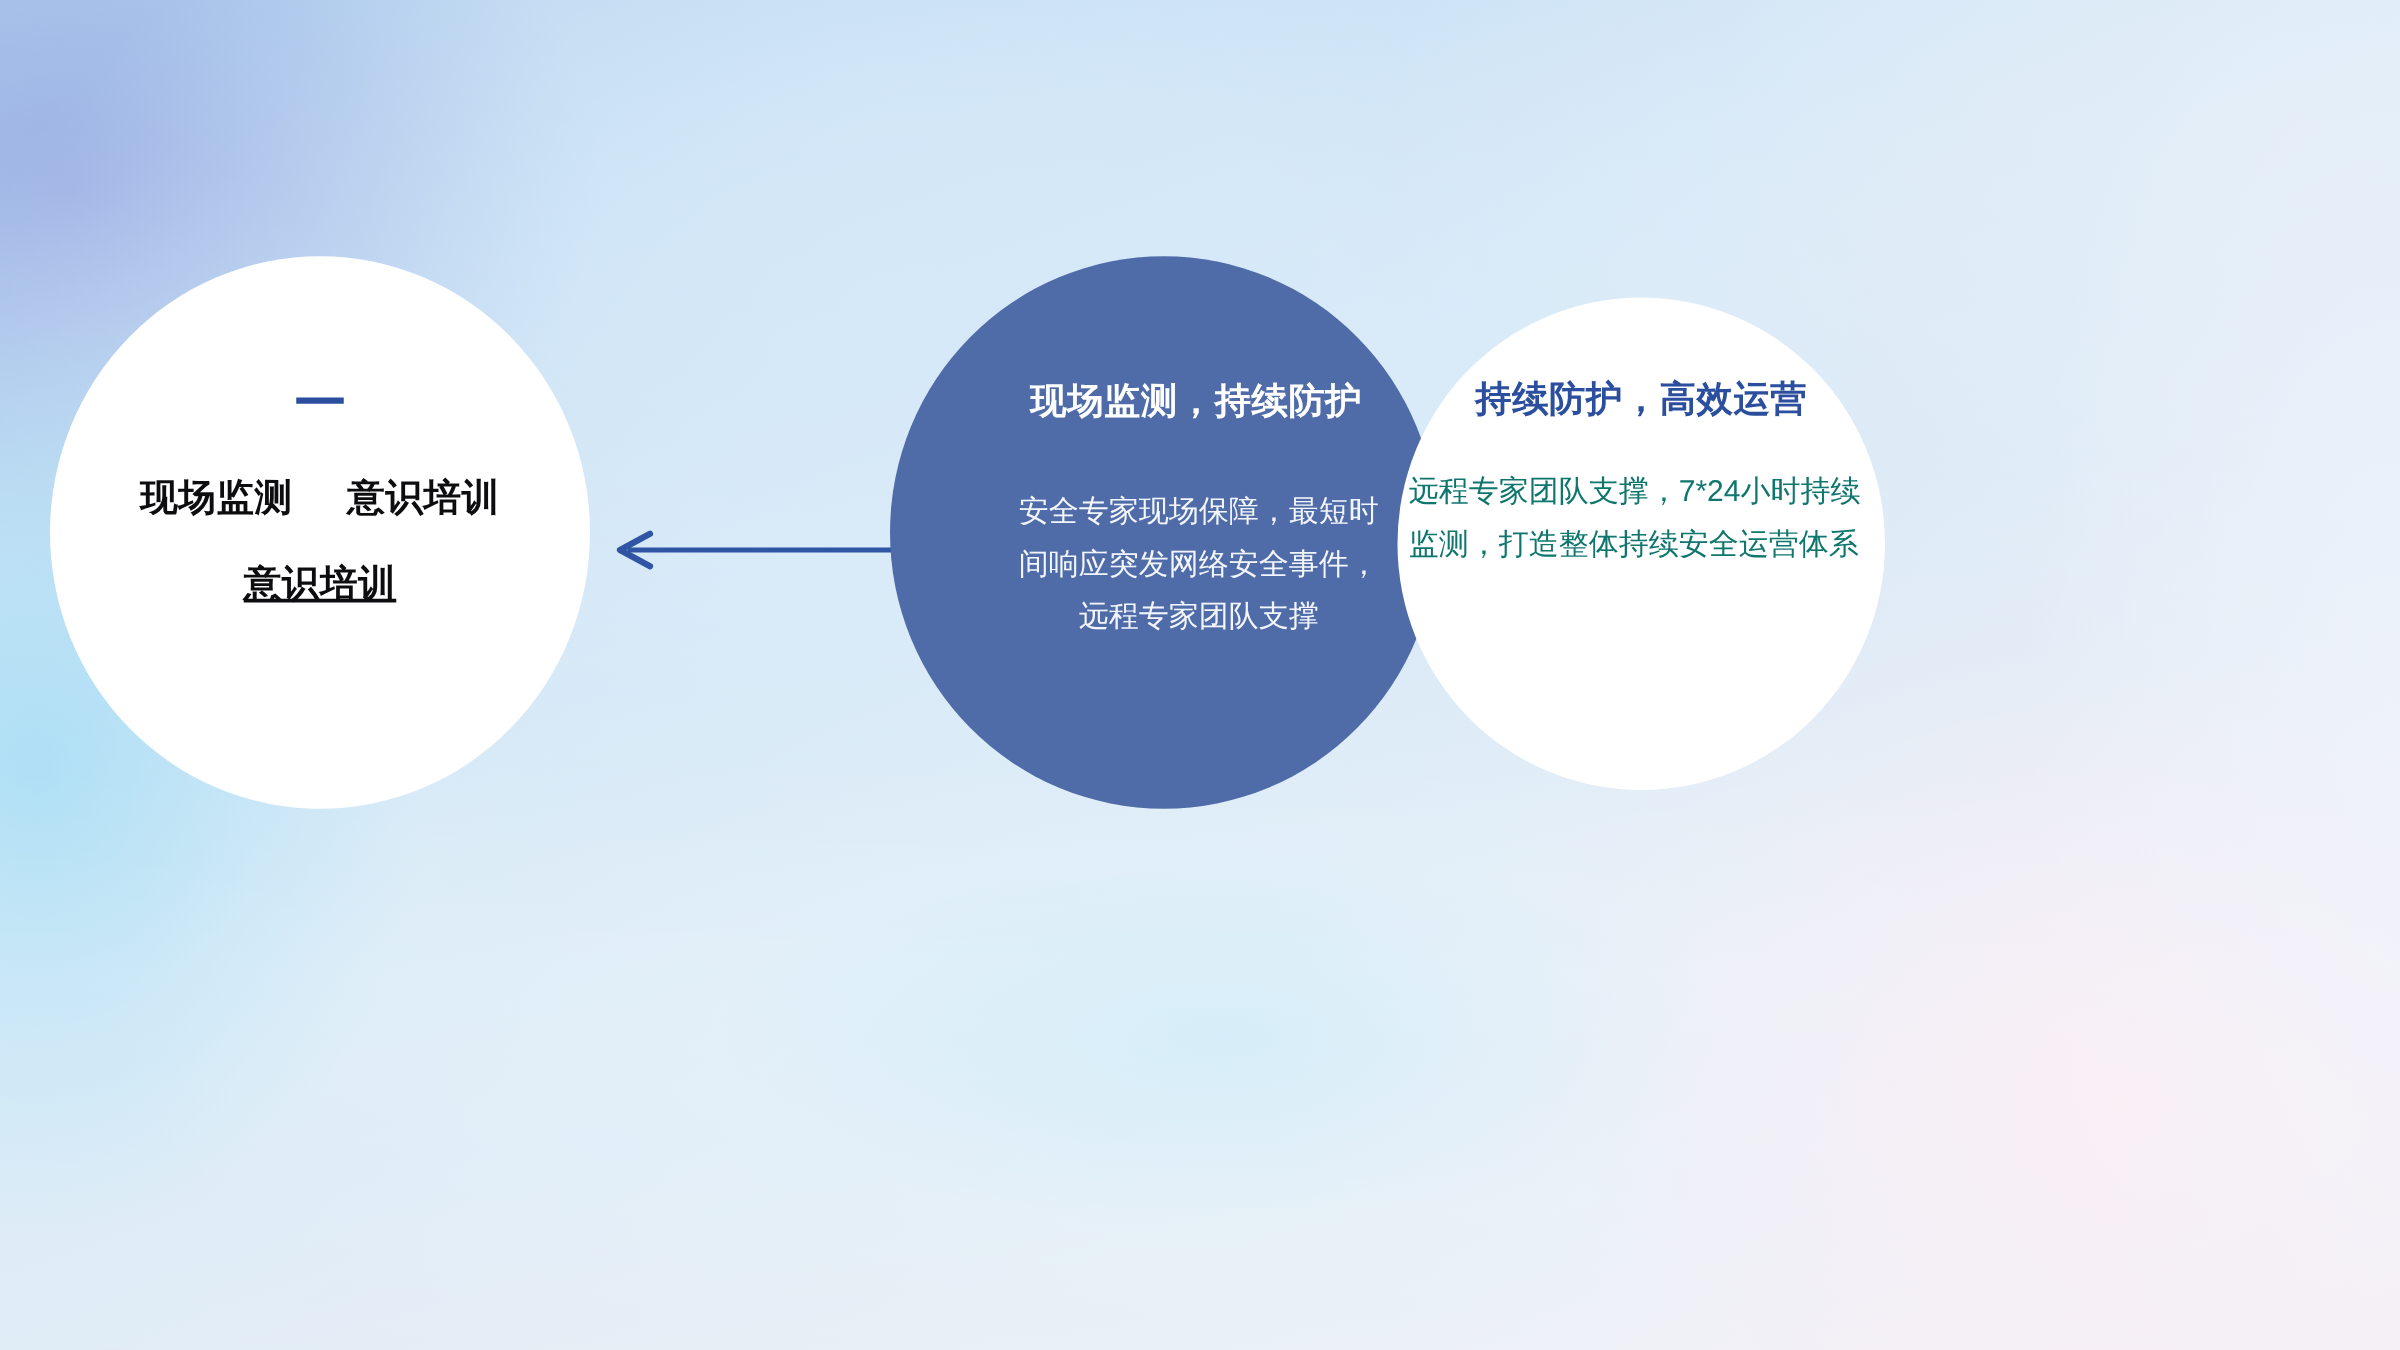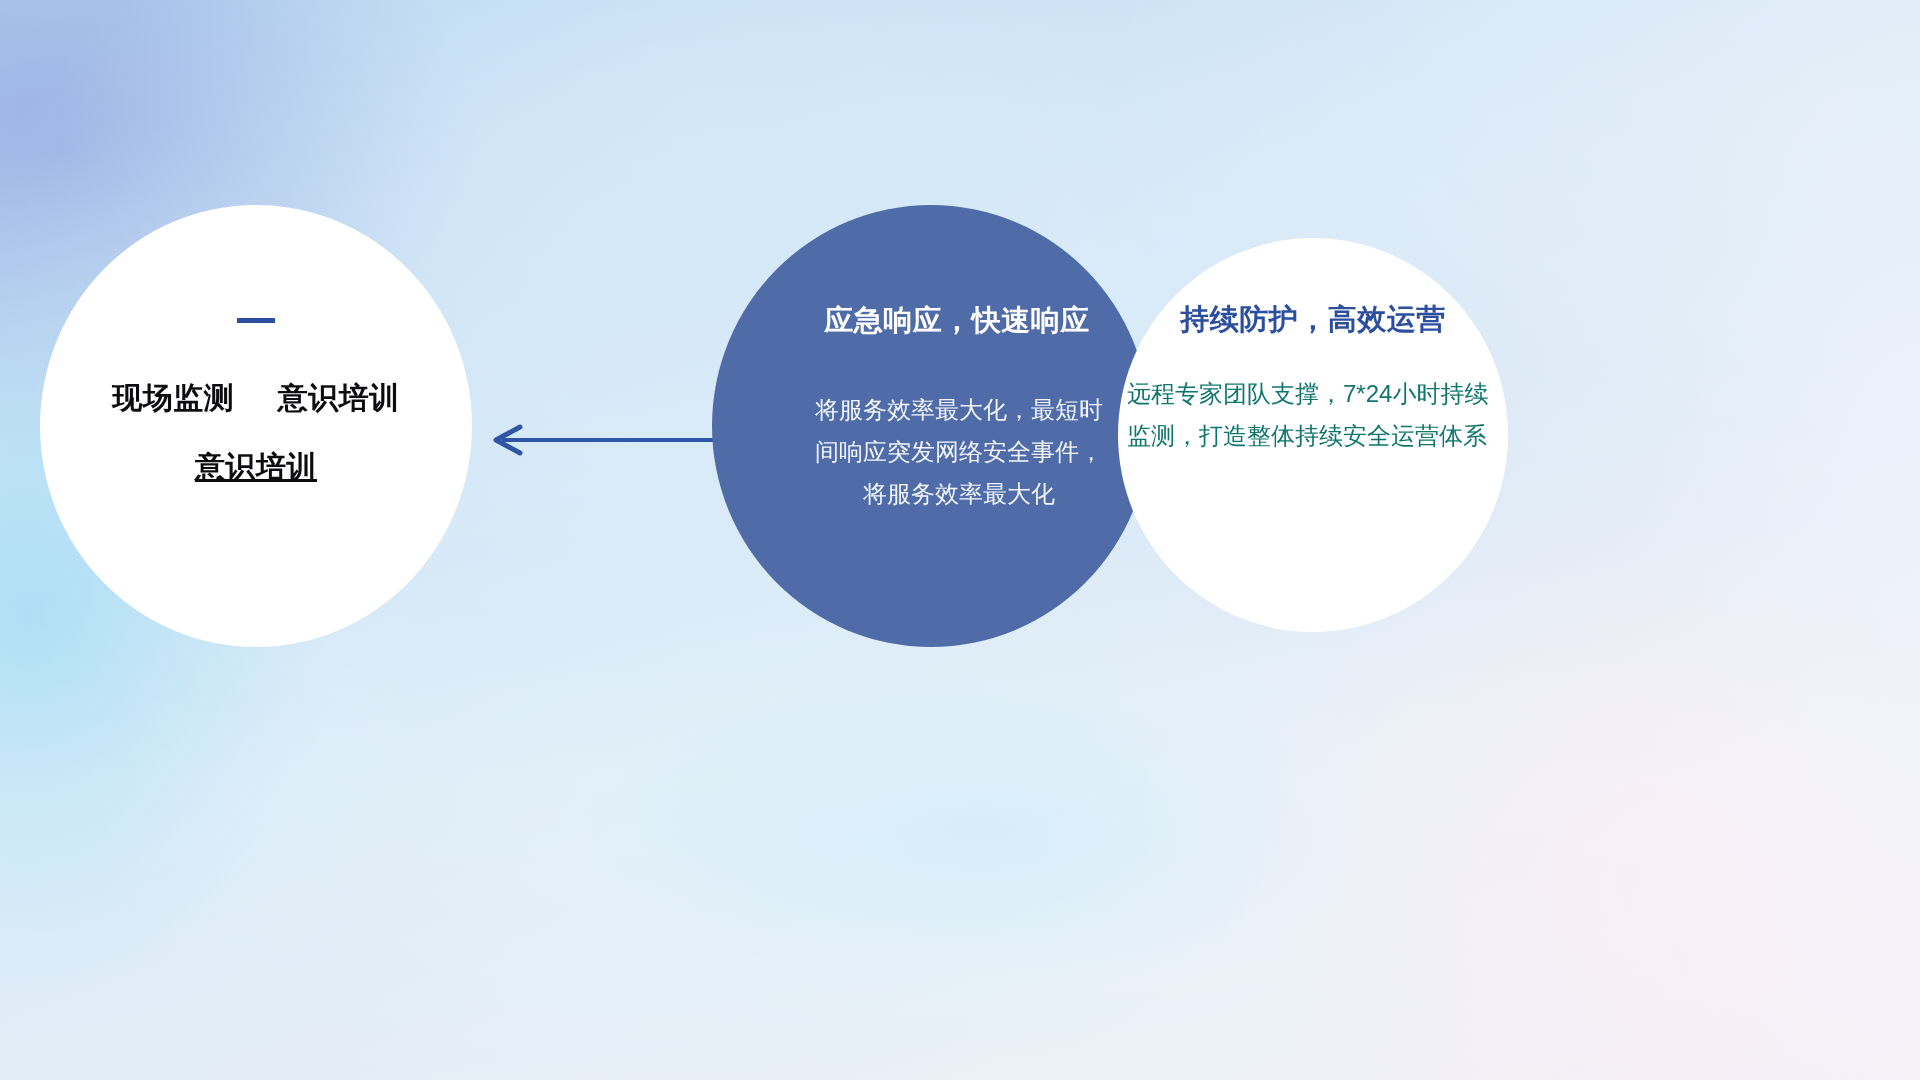--- a/index.html
+++ b/index.html
@@ -266,22 +266,22 @@
       <span>现场监测</span>
       <span class="left-gap"></span>
       <span>意识培训</span>
     </div>
     <div class="left-line" id="left-line-3">
       <span>意识培训</span>
     </div>
   </div>
 
   <div id="middle-content">
-    <div id="middle-heading">应急响应，快速响应</div>
-    <div id="middle-body">将服务效率最大化，最短时间响应突发网络安全事件，将服务效率最大化</div>
+    <div id="middle-heading">现场监测，持续防护</div>
+    <div id="middle-body">安全专家现场保障，最短时间响应突发网络安全事件，远程专家团队支撑</div>
   </div>
 
   <div id="right-content">
     <div id="right-heading">持续防护，高效运营</div>
     <div id="right-body">远程专家团队支撑，7*24小时持续监测，打造整体持续安全运营体系</div>
   </div>
 
 </div>
 
 </body></html>

